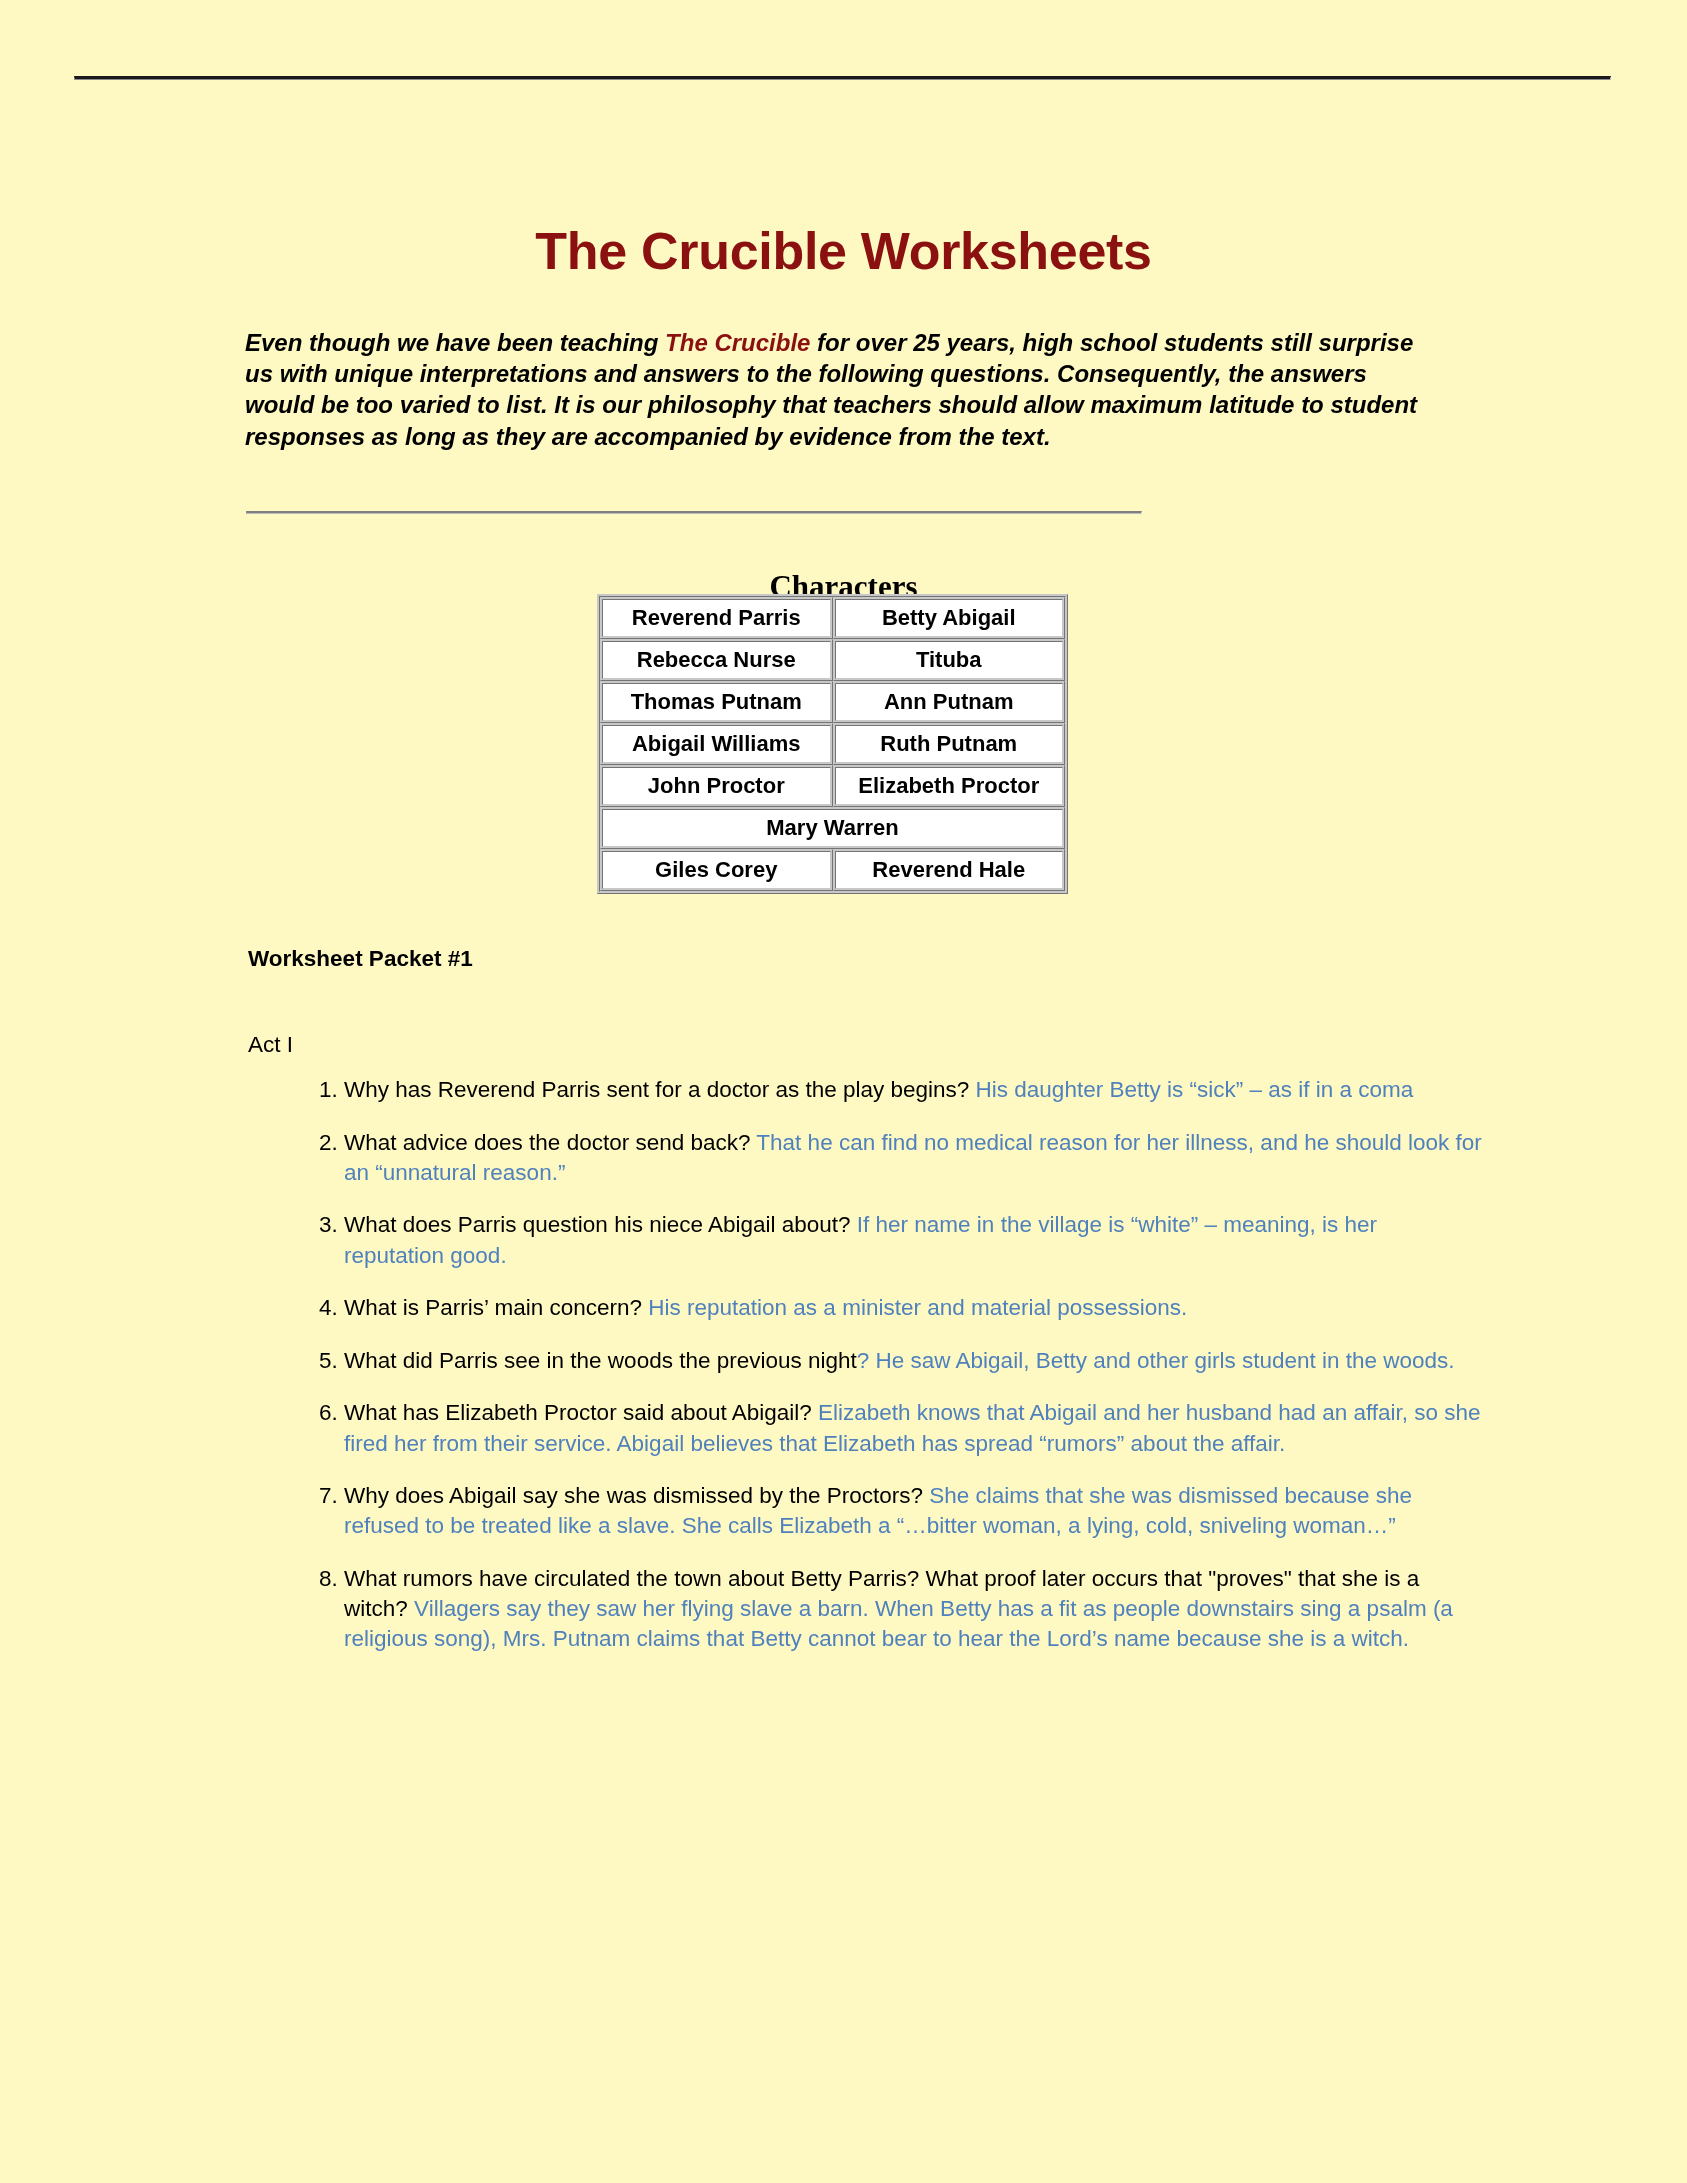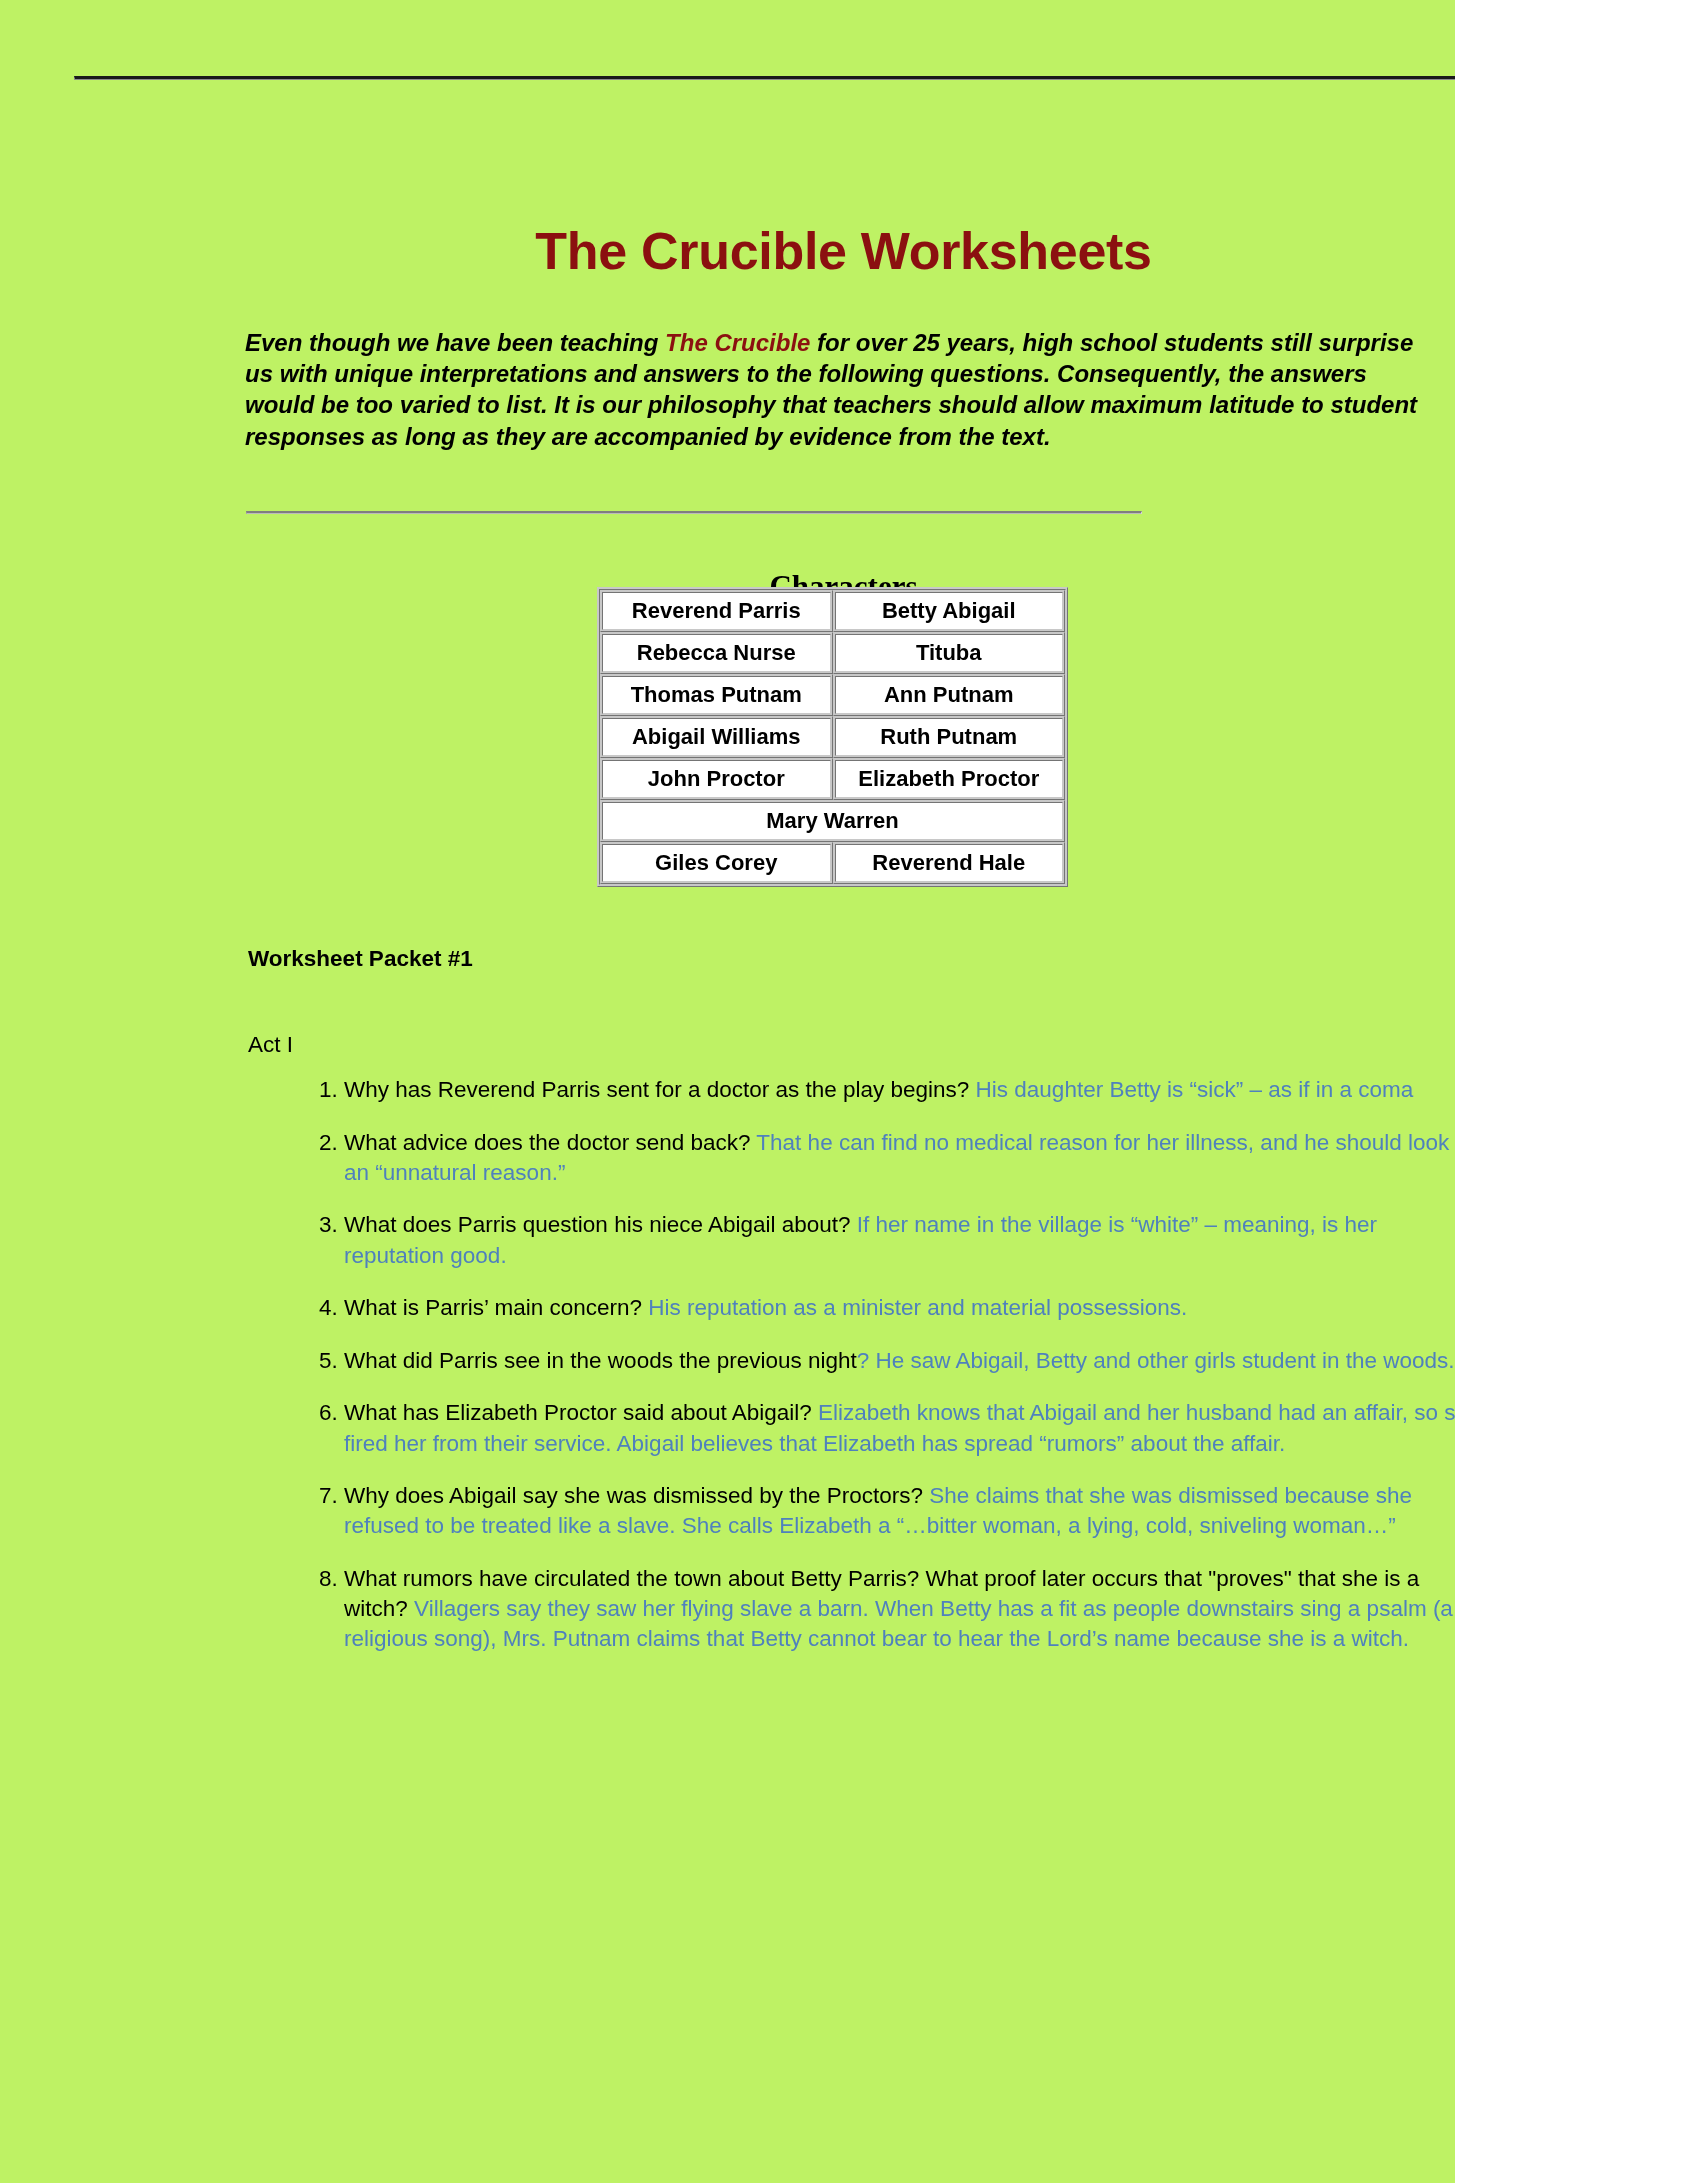--- a/index.html
+++ b/index.html
@@ -7,23 +7,23 @@
     padding: 0;
     background: #ffffff;
   }
   body {
     font-family: "Liberation Sans", sans-serif;
     color: #000000;
   }
 
   .page {
     position: relative;
-    width: 1455px;
+    width: 1687px;
     height: 2183px;
-    background: #bef264;
+    background: #fef9c3;
     box-sizing: border-box;
     overflow: hidden;
   }
 
   
   .top-rule {
     position: absolute;
     left: 74px;
     top: 71px;
     width: 1535px;
@@ -96,20 +96,21 @@
     top: 587px;
     width: 471px;
   }
   table.characters {
     border-collapse: separate;
     border-spacing: 0;
     width: 471px;
     border: 3.3px ridge #c8c8c8;
     background: #ffffff;
     table-layout: fixed;
+    margin-top: 7px;
   }
   table.characters td {
     border: 3.3px ridge #c8c8c8;
     text-align: center;
     vertical-align: middle;
     font-size: 22px;
     font-weight: bold;
     font-family: "Liberation Sans", sans-serif;
     color: #000000;
     height: 36px;

